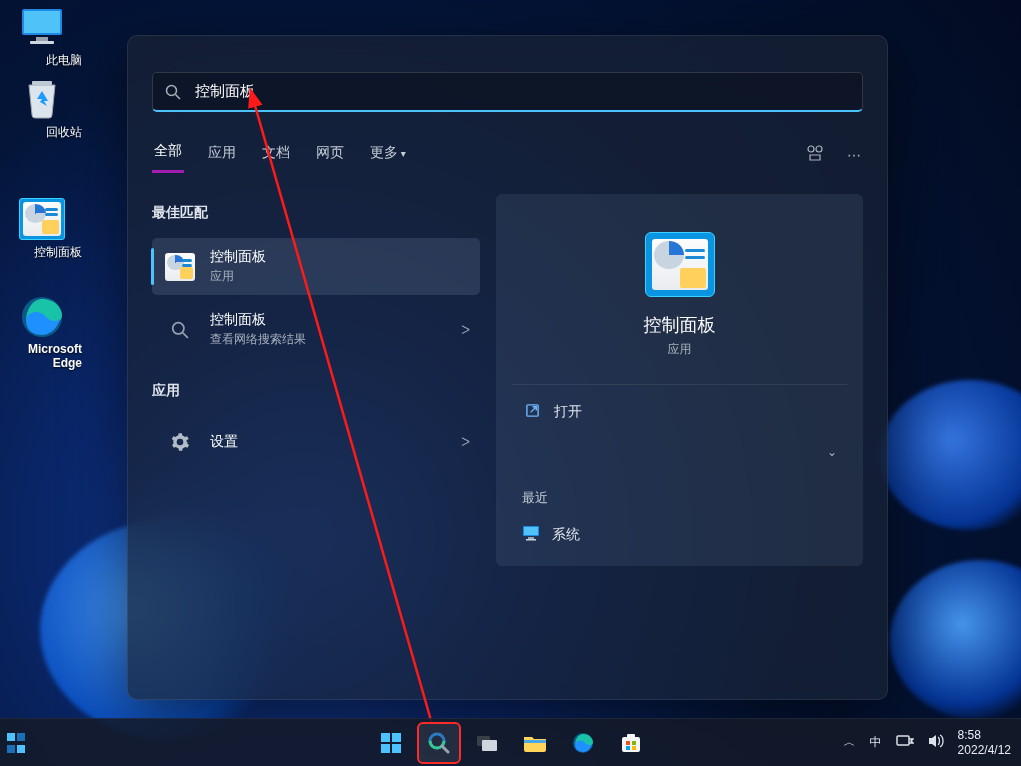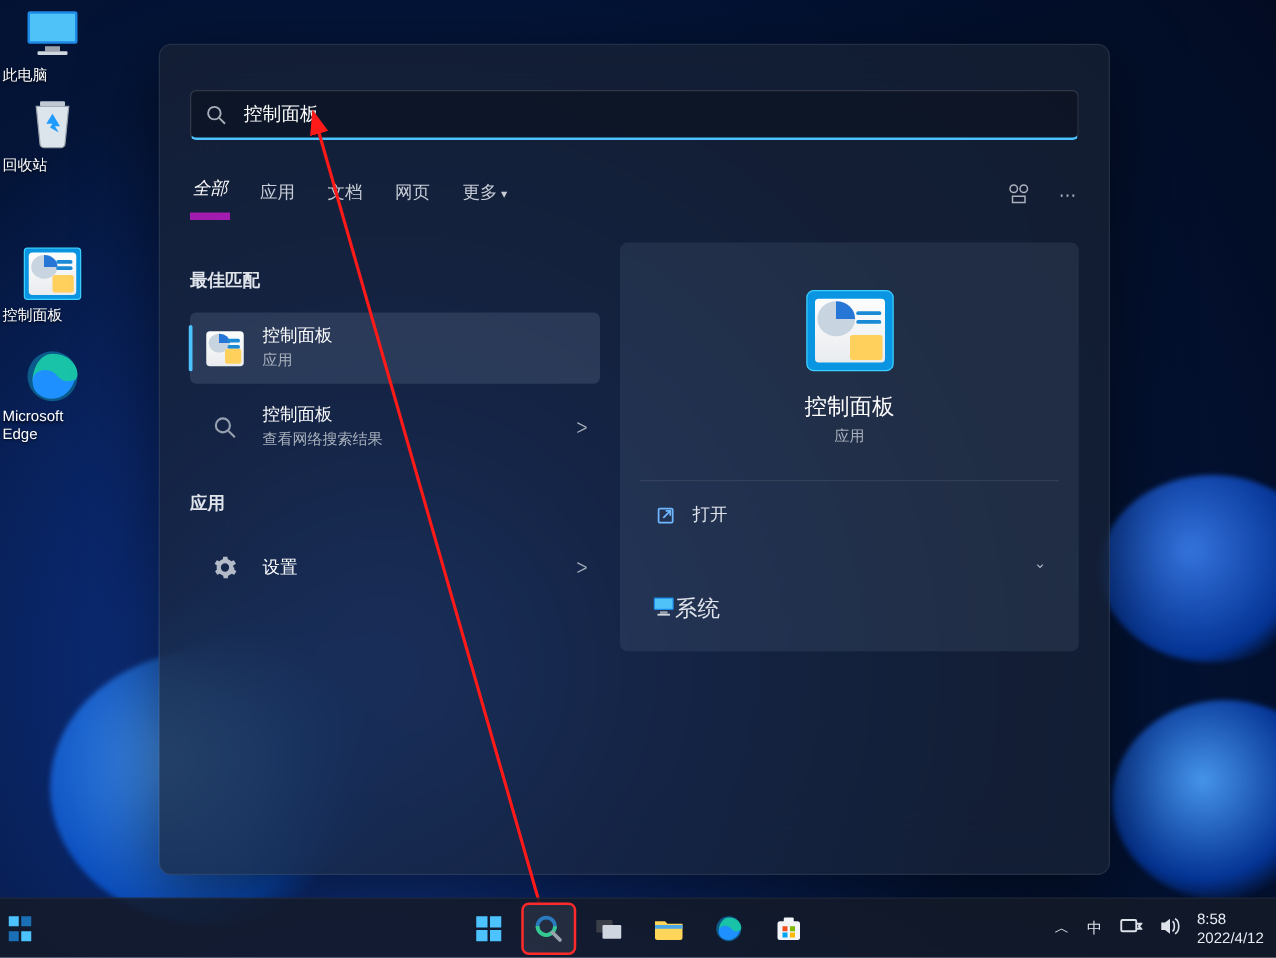--- a/index.html
+++ b/index.html
@@ -9,28 +9,28 @@
     position: relative;
     color: #fff;
   }
   
   .blob { position: absolute; border-radius: 50%; filter: blur(2px); opacity: .9; pointer-events:none; }
   .blob.b1 { width: 260px; height: 220px; left: 40px;  top: 520px; background: radial-gradient(circle at 40% 40%, #4ea3ff, #0a52c9 60%, transparent 72%);}
   .blob.b2 { width: 180px; height: 150px; left: 880px; top: 380px; background: radial-gradient(circle at 40% 40%, #3b7ff0, #0538a0 60%, transparent 72%);}
   .blob.b3 { width: 180px; height: 160px; left: 890px; top: 560px; background: radial-gradient(circle at 40% 40%, #4ea3ff, #0538a0 55%, transparent 70%);}
 
   
-  .desktop-icon { position: absolute; width: 80px; text-align: left; cursor: pointer; }
+  .desktop-icon { position: absolute; width: 80px; text-align: right; cursor: pointer; }
   .desktop-icon .glyph { width: 46px; height: 42px; margin: 0 auto 4px; display:flex; align-items:center; justify-content:center; }
   .desktop-icon .label { font-size: 12px; color: #fff; text-shadow: 0 1px 2px rgba(0,0,0,.8); white-space: pre-line; }
   .dicon-pc { left: 2px; top: 6px; }
   .dicon-bin { left: 2px; top: 78px; }
   .dicon-cp { left: 2px; top: 198px; }
   .dicon-cp .glyph-wrap{ background:#0a95e3; border:1px solid #3bd0ff; border-radius:3px; padding:3px;}
-  .dicon-edge { left: 2px; top: 280px; }
+  .dicon-edge { left: 2px; top: 296px; font-weight: bold; }
 
   
   .cp-icon { width:100%; height:100%; background:linear-gradient(#fdfdfd,#e9ecef); border-radius:3px; position:relative; }
   .cp-icon::before{content:"";position:absolute;left:2px;top:2px;width:55%;height:55%;background:conic-gradient(#2676d8 0 90deg,#c8d4e0 90deg 360deg);border-radius:50%;}
   .cp-icon::after{content:"";position:absolute;right:2px;bottom:2px;width:45%;height:40%;background:#ffd05b;border-radius:2px;}
   .cp-bar{position:absolute;right:3px;top:6px;width:35%;height:3px;background:#1b8ad6;border-radius:2px;}
   .cp-bar2{top:11px;}
 
   
   .search-flyout {
@@ -53,26 +53,26 @@
     display:flex; align-items:center; padding:0 12px;
   }
   .search-box .mag { width:16px;height:16px; opacity:.8; }
   .search-input {
     flex:1; background:transparent; border:none; outline:none; color:#fff;
     font-size:15px; padding-left:14px;
   }
 
   .tabbar { position:absolute; left:24px; right:24px; top:100px; display:flex; align-items:center; gap:22px; font-size:14px; color:#c7cdd6; }
   .tabbar .tab { padding:6px 2px 10px; cursor:pointer; }
-  .tabbar .tab.active { color:#fff; border-bottom:6px solid #a21caf;font-style:italic; }
+  .tabbar .tab.active { color:#fff; border-bottom:3px solid #a21caf; }
   .tabbar .more::after{content:" \25BE"; font-size:10px;}
   .tabbar .spacer{flex:1;}
   .tabbar .right-icon{opacity:.8;cursor:pointer;}
 
-  .left-col { position:absolute; left:24px; top:180px; width:328px; }
+  .left-col { position:absolute; left:24px; top:168px; width:328px; }
   .section-title { font-size:14px; color:#dfe3ea; font-weight:600; margin-bottom:16px; }
   .result {
     display:flex; align-items:center; gap:14px; padding:10px 12px; border-radius:5px; cursor:pointer;
     position:relative; min-height:52px;
   }
   .result .txt .t1{font-size:14px;color:#fff;}
   .result .txt .t2{font-size:12px;color:#aab1bd;margin-top:2px;}
   .result .chev{position:absolute;right:10px;top:50%;transform:translateY(-50%);color:#aab1bd;font-size:12px;}
   .result.selected{ background: rgba(120,140,170,.22);}
   .result.selected::before{content:"";position:absolute;left:-1px;top:10px;bottom:10px;width:3px;background:#4cc2ff;border-radius:2px;}
@@ -83,25 +83,25 @@
   .right-col { position:absolute; left:368px; top:158px; right:24px; }
   .preview-card {
     background: rgba(120,140,170,.14);
     border-radius:6px;
     padding:24px 20px 14px;
   }
   .preview-icon { width:70px;height:65px;margin:14px auto 16px; }
   .preview-title{ text-align:center; font-size:18px; color:#fff; }
   .preview-sub{ text-align:center; font-size:12px; color:#aab1bd; margin-top:4px; }
   .pc-sep{ height:1px;background:rgba(255,255,255,.08); margin:26px -4px 6px;}
-  .pc-row{ display:flex; align-items:center; padding:12px 6px; font-size:14px; color:#dfe3ea; cursor:pointer; border-radius:4px; position:relative;}
+  .pc-row{ display:flex; padding:12px 6px; font-size:14px; color:#dfe3ea; cursor:pointer; border-radius:4px; position:relative;}
   .pc-row .lead{width:20px;display:inline-flex;justify-content:center;margin-right:12px;color:#6fb7ff;}
   .pc-row.expander .chev{position:absolute;right:6px;color:#aab1bd;font-size:12px;}
   .pc-recent-h{ font-size:13px;color:#c7cdd6; margin:22px 6px 10px;}
-  .pc-recent-row{display:flex;align-items:center;padding:8px 6px;font-size:18px;color:#dfe3ea;cursor:pointer;}
+  .pc-recent-row{display:flex;align-items:center;padding:8px 6px;font-size:14px;color:#dfe3ea;cursor:pointer;gap:12px;}
 
   
   .taskbar {
     position:absolute; left:0; right:0; bottom:0; height:48px;
     background: rgba(20,26,40,.85);
     border-top:1px solid rgba(255,255,255,.06);
     display:flex; align-items:center;
   }
   .taskbar .left-btn{position:absolute;left:6px;display:flex;align-items:center;}
   .taskbar .left-btn .sq{width:8px;height:8px;background:#4cc2ff;display:inline-block;margin:1px;}
@@ -260,20 +260,21 @@
               <rect x="2" y="2" width="12" height="12" rx="1"></rect>
               <path d="M6 10L12 4M8 4h4v4"></path>
             </svg>
         </span>
         <span>打开</span>
       </div>
       <div class="pc-row expander" style="height:34px;">
         <span class="chev">⌄</span>
       </div>
 
+      <div class="pc-recent-h">最近</div>
       <div class="pc-recent-row">
         <span>
           <svg width="18" height="16" viewBox="0 0 18 16">
               <rect x="1" y="1" width="16" height="10" rx="1" fill="#1E88E5"></rect>
               <rect x="2" y="2" width="14" height="8" fill="#4FC3F7"></rect>
               <rect x="6" y="12" width="6" height="2" fill="#9aa3ad"></rect>
               <rect x="4" y="14" width="10" height="1.5" fill="#cfd6dd"></rect>
             </svg>
         </span>
         <span>系统</span>

